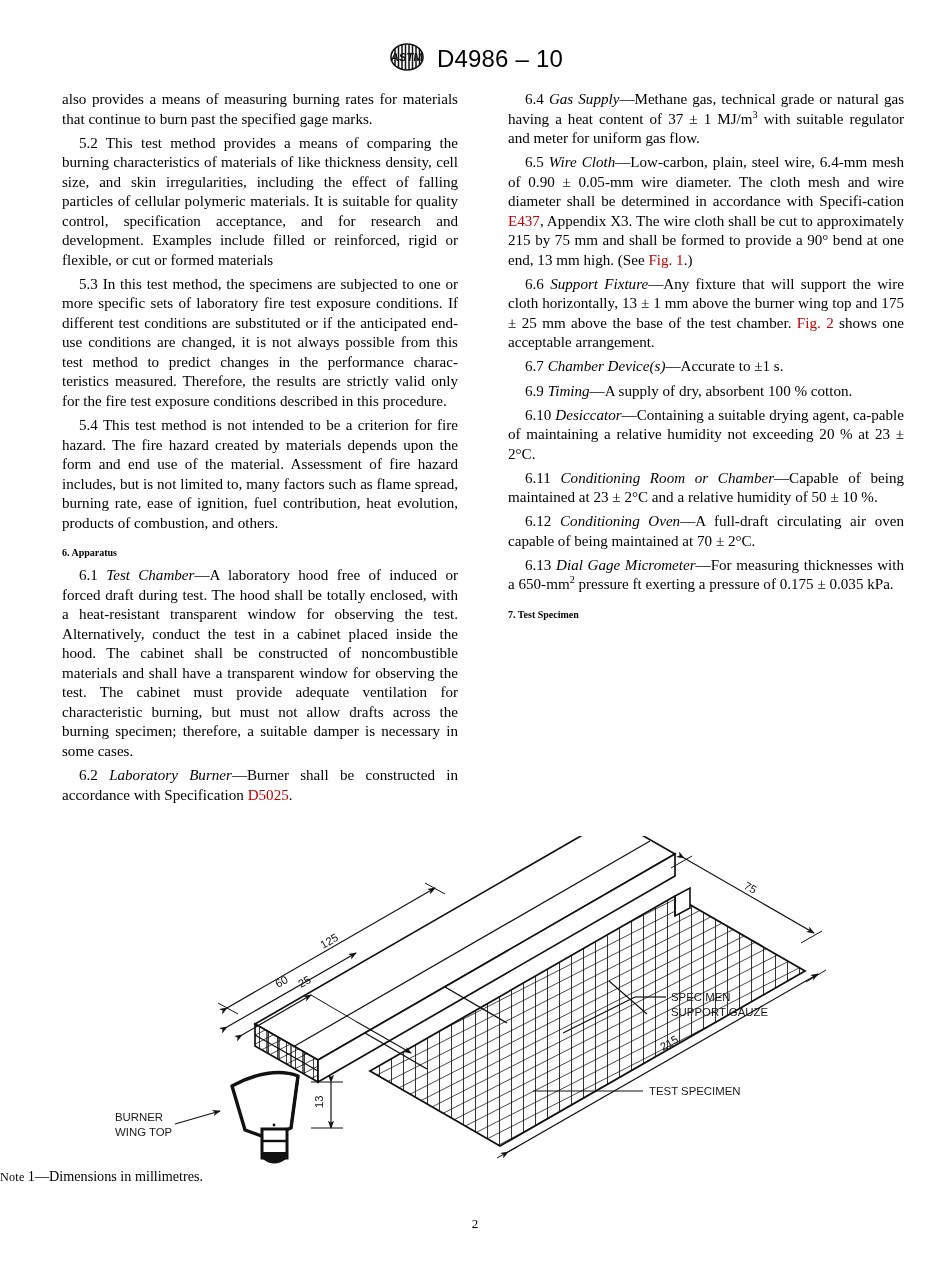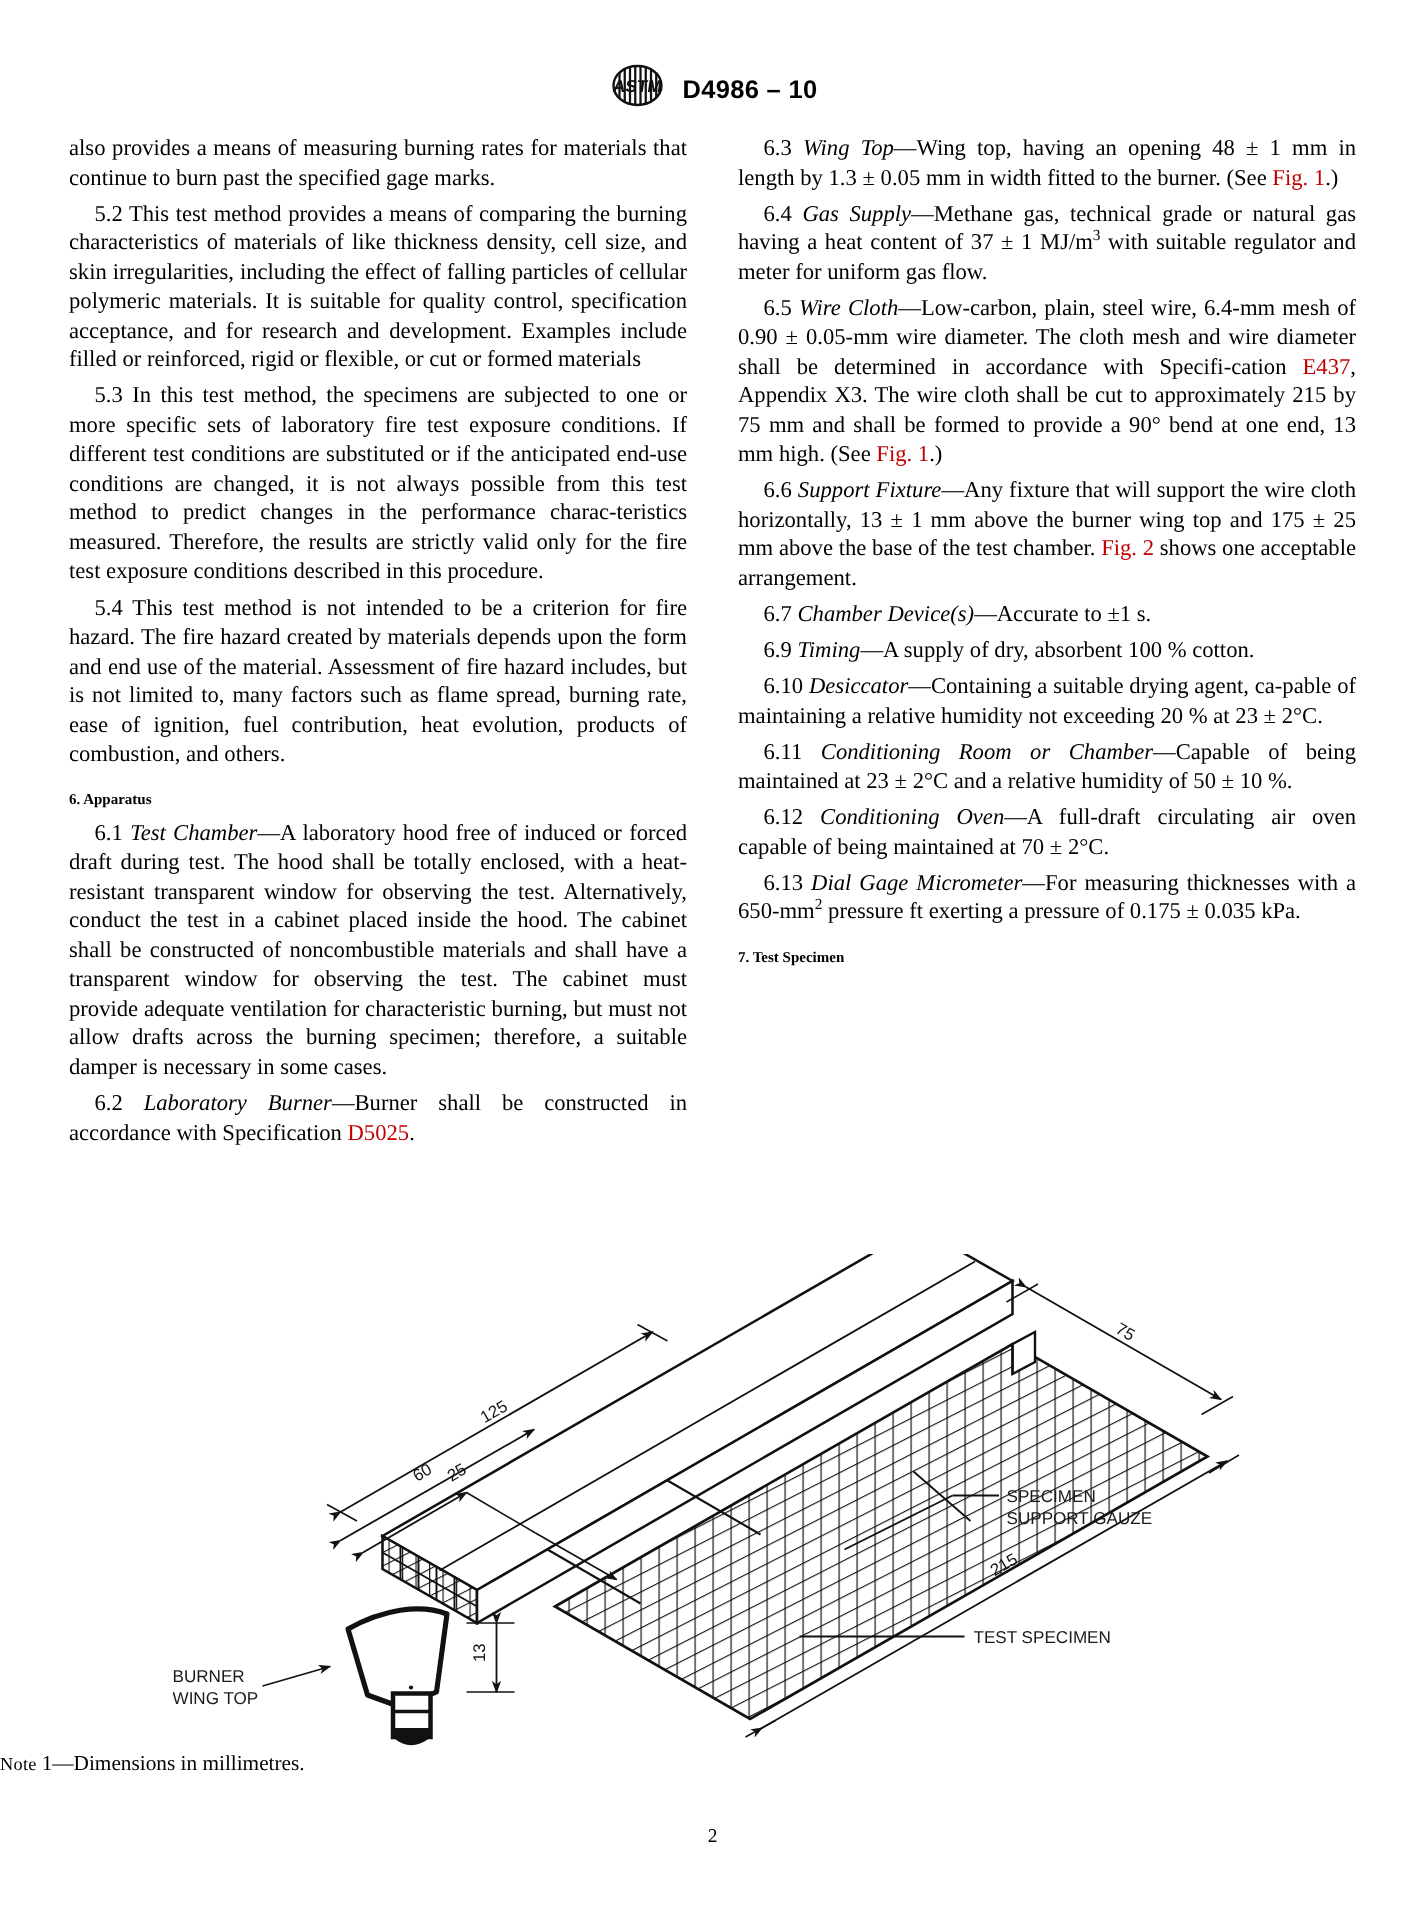--- a/index.html
+++ b/index.html
@@ -25,36 +25,37 @@
     display: flex;
     align-items: center;
     justify-content: center;
     gap: 10px;
   }
   .astm-logo {
     display: block;
   }
   .doc-designation {
     font-family: "Liberation Sans", sans-serif;
-    font-weight: bold;
-    font-size: 17px;
+    font-weight: normal;
+    font-size: 24px;
     letter-spacing: 0.2px;
   }
 
   
   .columns {
     position: absolute;
     top: 90px;
     left: 46px;
     width: 858px;
     display: flex;
     gap: 34px;
   }
   .col {
     width: 412px;
+    margin-left: 16px;
   }
   p.para {
     margin: 0 0 0.30em 0;
     font-size: 15.1px;
     line-height: 1.295;
     text-align: justify;
     text-justify: inter-word;
     hyphens: manual;
   }
   p.para.indent {
@@ -164,21 +165,20 @@
     </div>
     <h3 class="section-head">6.  Apparatus</h3>
     <div>
       <p class="para indent">6.1 <span class="it">Test Chamber</span>—A laboratory hood free of induced or forced draft during test. The hood shall be totally enclosed, with a heat-resistant transparent window for observing the test. Alternatively, conduct the test in a cabinet placed inside the hood. The cabinet shall be constructed of noncombustible materials and shall have a transparent window for observing the test. The cabinet must provide adequate ventilation for characteristic burning, but must not allow drafts across the burning specimen; therefore, a suitable damper is necessary in some cases.</p>
       <p class="para indent">6.2 <span class="it">Laboratory Burner</span>—Burner shall be constructed in accordance with Specification <span class="ref">D5025</span>.</p>
     </div>
   </div>
 
   <div class="col">
     <div>
-      <p class="para indent">6.3 <span class="it">Wing Top</span>—Wing top, having an opening 48 ± 1 mm in length by 1.3 ± 0.05 mm in width fitted to the burner. (See <span class="ref">Fig. 1</span>.)</p>
       <p class="para indent">6.4 <span class="it">Gas Supply</span>—Methane gas, technical grade or natural gas having a heat content of 37 ± 1 MJ/m<sup>3</sup> with suitable regulator and meter for uniform gas flow.</p>
       <p class="para indent">6.5 <span class="it">Wire Cloth</span>—Low-carbon, plain, steel wire, 6.4-mm mesh of 0.90 ± 0.05-mm wire diameter. The cloth mesh and wire diameter shall be determined in accordance with Specifi-cation <span class="ref">E437</span>, Appendix X3. The wire cloth shall be cut to approximately 215 by 75 mm and shall be formed to provide a 90° bend at one end, 13 mm high. (See <span class="ref">Fig. 1</span>.)</p>
       <p class="para indent">6.6 <span class="it">Support Fixture</span>—Any fixture that will support the wire cloth horizontally, 13 ± 1 mm above the burner wing top and 175 ± 25 mm above the base of the test chamber. <span class="ref">Fig. 2</span> shows one acceptable arrangement.</p>
       <p class="para indent">6.7 <span class="it">Chamber Device(s)</span>—Accurate to ±1 s.</p>
       <p class="para indent">6.9 <span class="it">Timing</span>—A supply of dry, absorbent 100 % cotton.</p>
       <p class="para indent">6.10 <span class="it">Desiccator</span>—Containing a suitable drying agent, ca-pable of maintaining a relative humidity not exceeding 20 % at 23 ± 2°C.</p>
       <p class="para indent">6.11 <span class="it">Conditioning Room or Chamber</span>—Capable of being maintained at 23 ± 2°C and a relative humidity of 50 ± 10 %.</p>
       <p class="para indent">6.12 <span class="it">Conditioning Oven</span>—A full-draft circulating air oven capable of being maintained at 70 ± 2°C.</p>
       <p class="para indent">6.13 <span class="it">Dial Gage Micrometer</span>—For measuring thicknesses with a 650-mm<sup>2</sup> pressure ft exerting a pressure of 0.175 ± 0.035 kPa.</p>
     </div>

